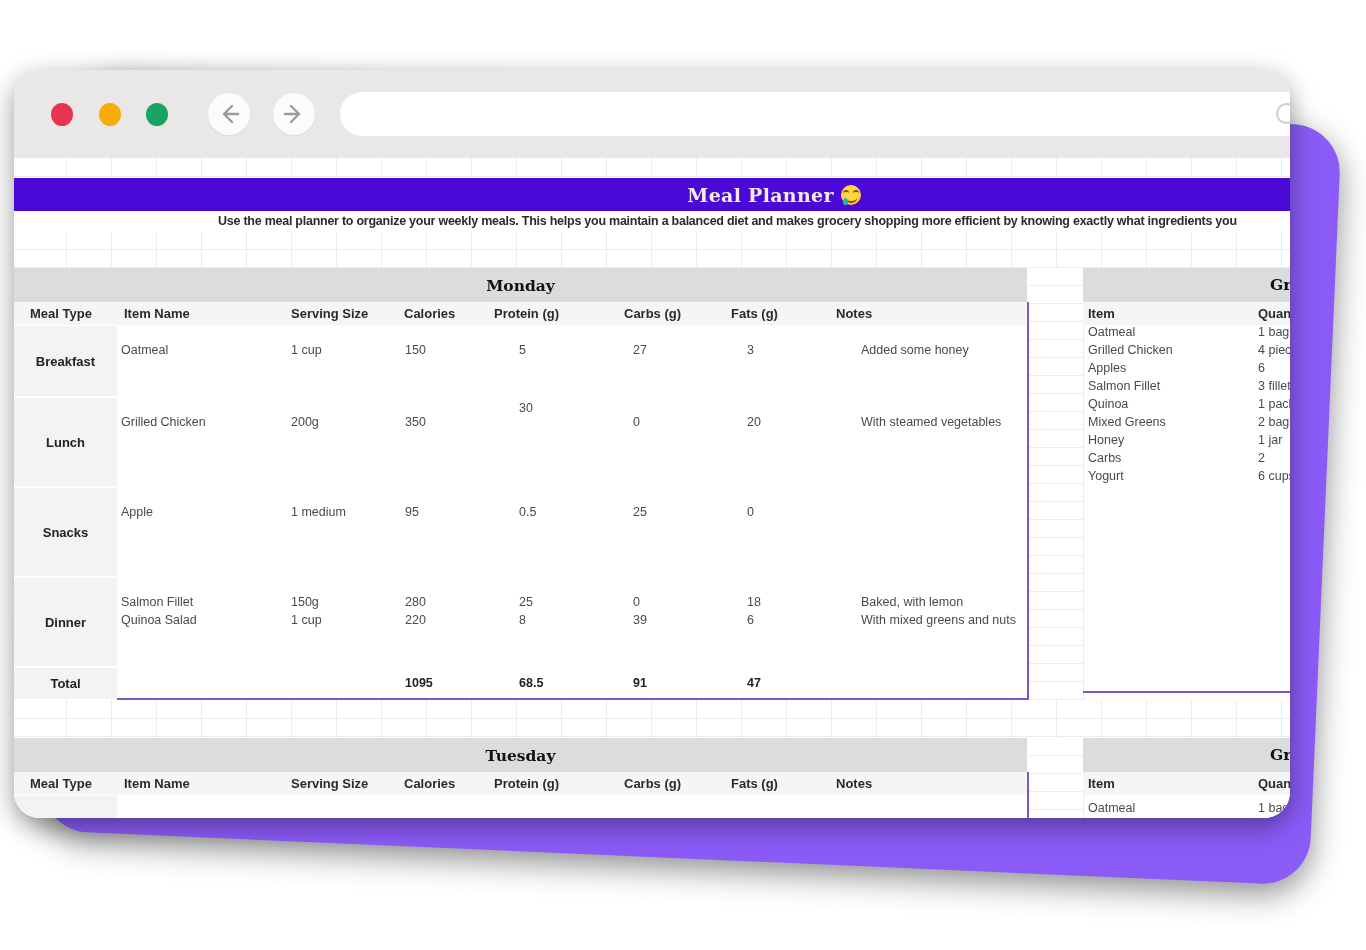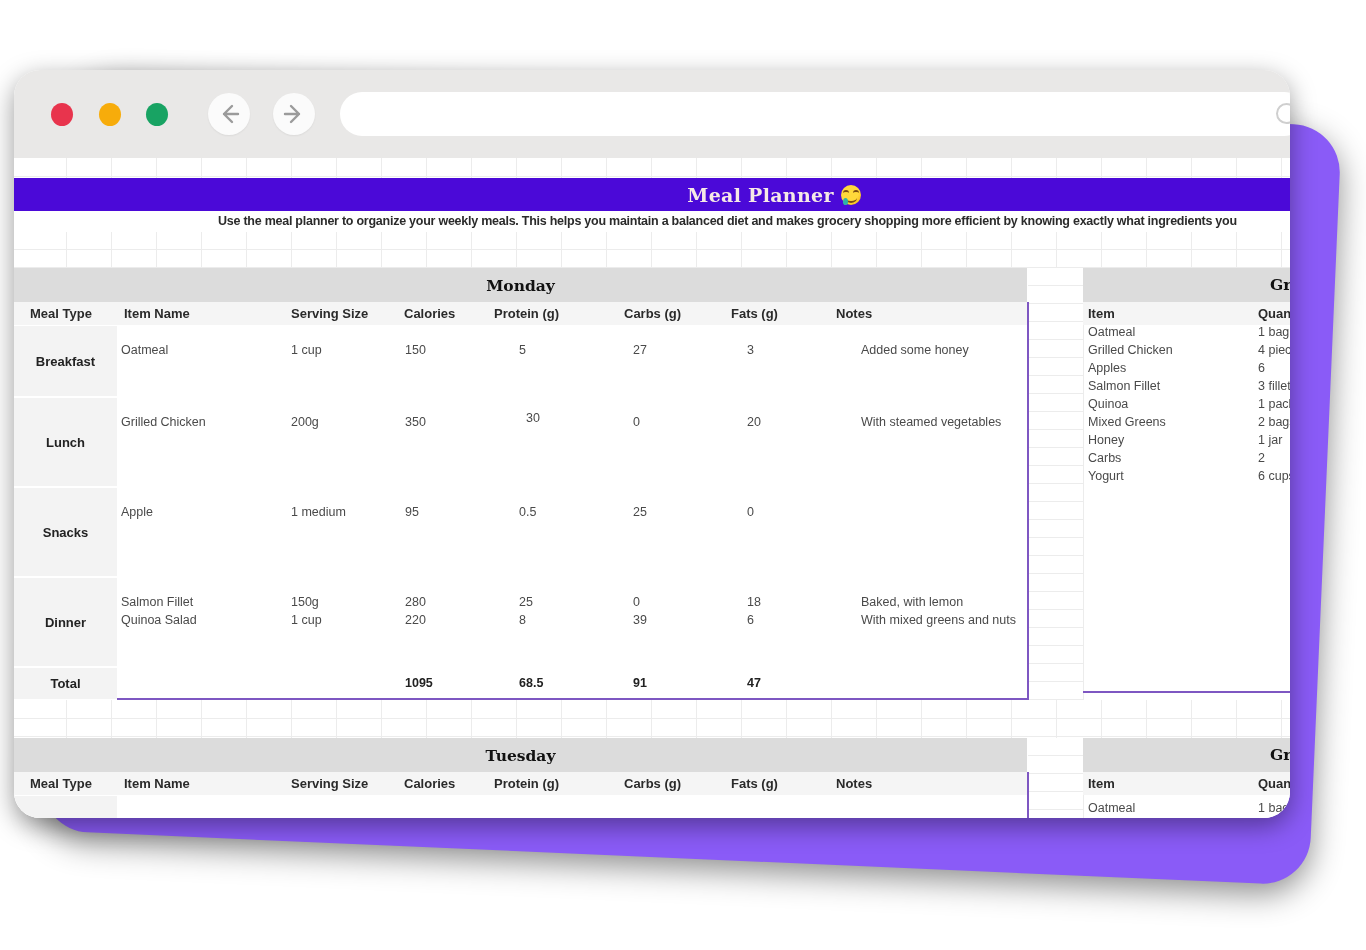--- a/index.html
+++ b/index.html
@@ -149,21 +149,21 @@
       <div class="cell c-serv" style="top:183px;">1 cup</div>
       <div class="cell c-cal" style="top:183px;">150</div>
       <div class="cell c-prot" style="top:183px;">5</div>
       <div class="cell c-carb" style="top:183px;">27</div>
       <div class="cell c-fat" style="top:183px;">3</div>
       <div class="cell c-note" style="top:183px;">Added some honey</div>
 
       <div class="cell c-item" style="top:255px;">Grilled Chicken</div>
       <div class="cell c-serv" style="top:255px;">200g</div>
       <div class="cell c-cal" style="top:255px;">350</div>
-      <div class="cell c-prot" style="top:251px;margin-left:7px;">30</div>
+      <div class="cell c-prot" style="top:241px;">30</div>
       <div class="cell c-carb" style="top:255px;">0</div>
       <div class="cell c-fat" style="top:255px;">20</div>
       <div class="cell c-note" style="top:255px;">With steamed vegetables</div>
 
       <div class="cell c-item" style="top:345px;">Apple</div>
       <div class="cell c-serv" style="top:345px;">1 medium</div>
       <div class="cell c-cal" style="top:345px;">95</div>
       <div class="cell c-prot" style="top:345px;">0.5</div>
       <div class="cell c-carb" style="top:345px;">25</div>
       <div class="cell c-fat" style="top:345px;">0</div>

